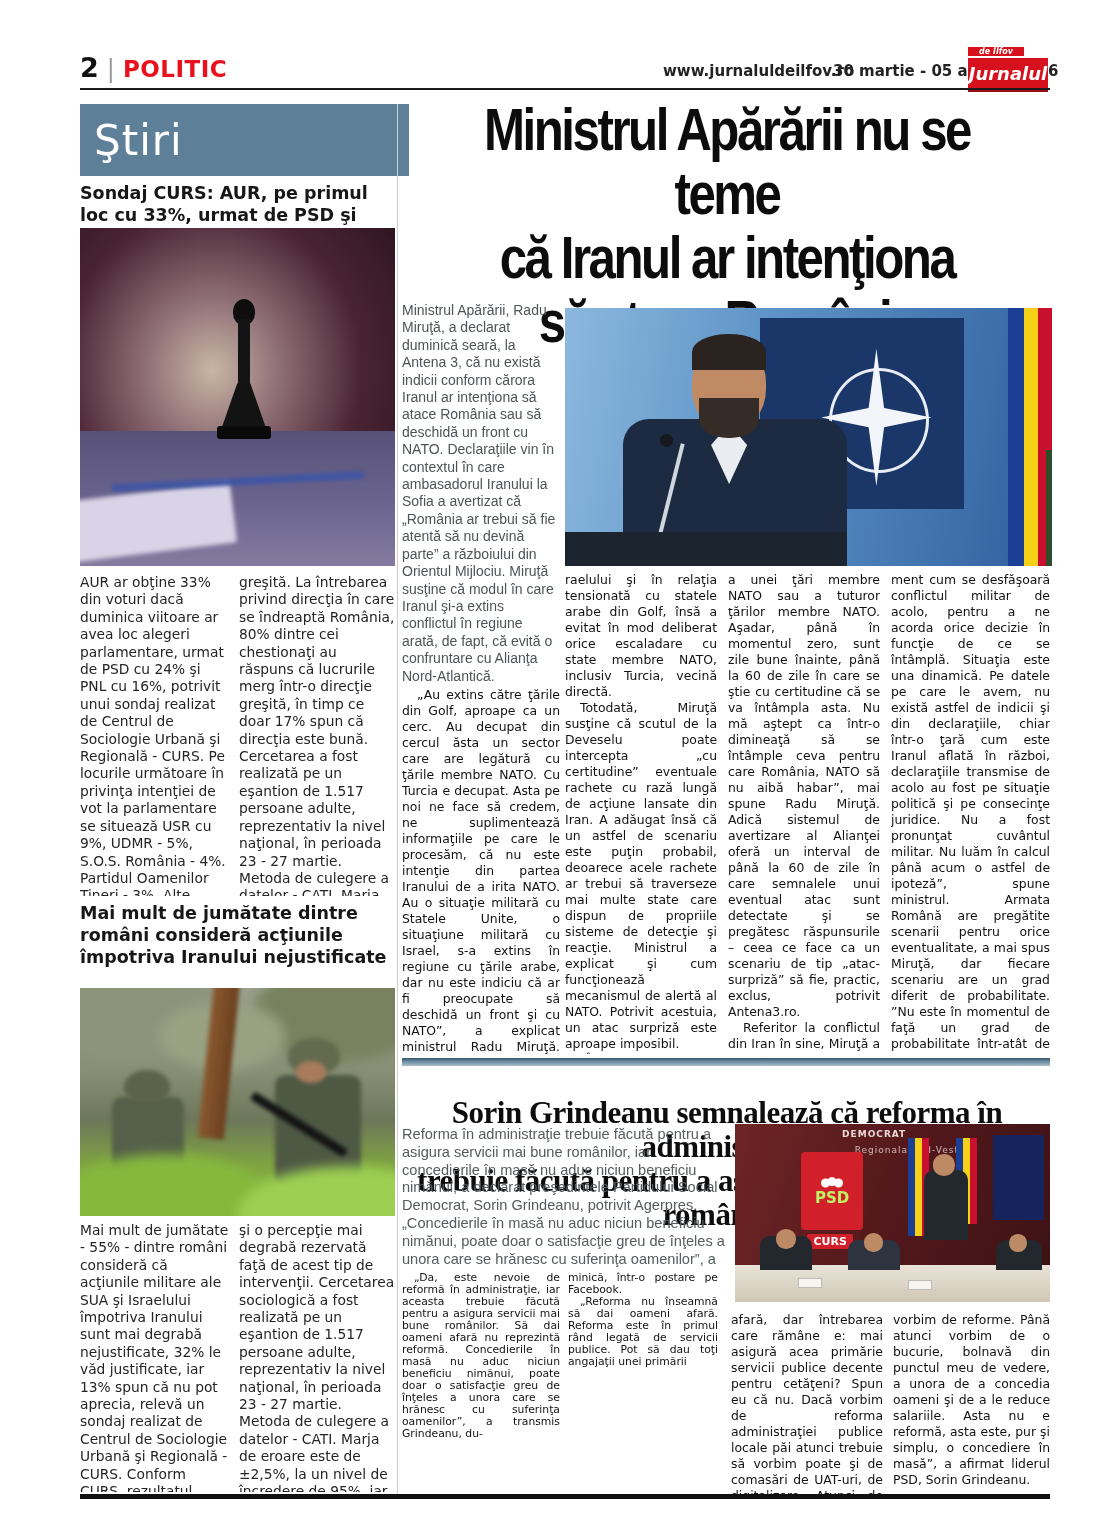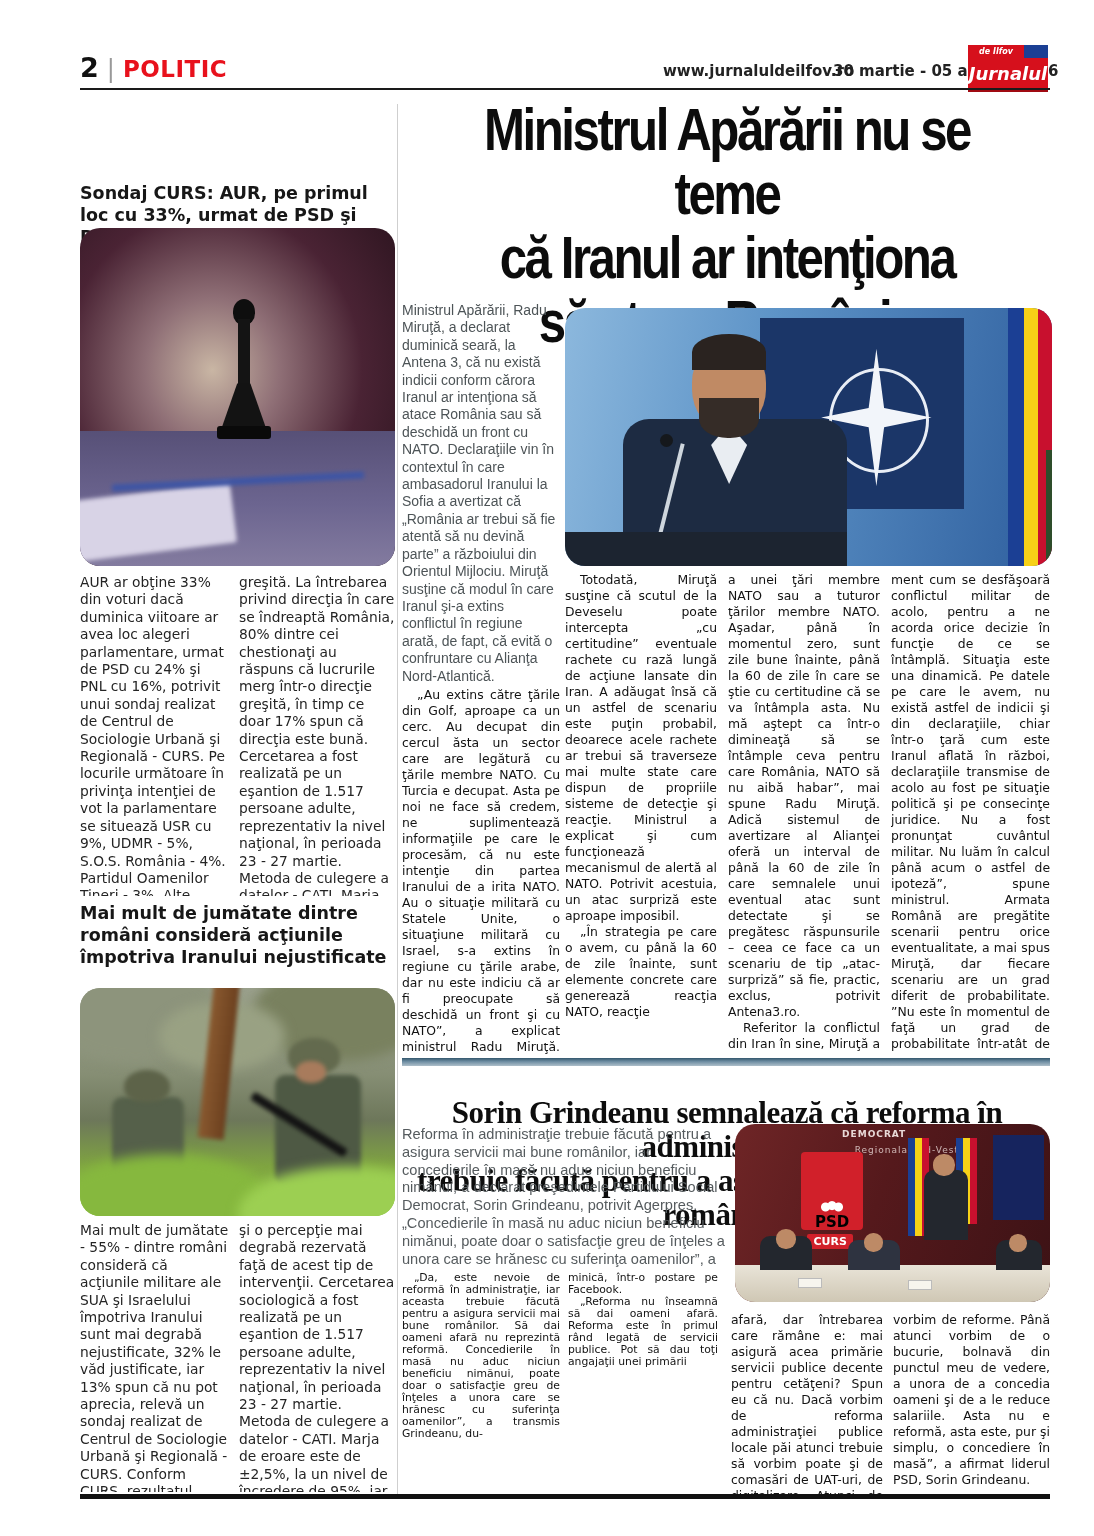--- a/index.html
+++ b/index.html
@@ -8,21 +8,21 @@
   .abs{position:absolute;}
 
   
   .pagenum{font-size:27px;font-weight:700;color:#111;}
   .sep{color:#999;font-weight:400;font-size:24px;padding:0 8px;}
   .section{font-size:23px;font-weight:700;color:#e8111c;letter-spacing:.5px;}
   .site{font-size:15px;font-weight:700;color:#222;}
   .dater{font-size:15px;font-weight:700;color:#222;}
   .toprule{background:#1a1a1a;height:2px;}
   .logo{width:80px;height:44px;}
-  .logo .strip{height:13px;display:flex;}
+  .logo .strip{height:13px;display:flex;align-items:center;}
   .logo .strip .r{background:#d6101c;color:#fff;font-size:8px;font-weight:700;flex:1.4;
                   display:flex;align-items:center;justify-content:center;font-style:italic;}
   .logo .strip .b{background:#1b3f94;flex:.6;}
   .logo .main{height:31px;background:#d6101c;color:#fff;display:flex;align-items:center;
               justify-content:center;font-weight:700;font-style:italic;font-size:18px;
               border-bottom:3px solid #a00a12;}
 
   
   .stiri-box{background:#5d7f97;color:#fff;display:flex;align-items:center;padding-left:14px;
              font-size:42px;font-weight:400;letter-spacing:1px;}
@@ -48,21 +48,21 @@
   .divider{height:8px;background:linear-gradient(180deg,#33576d 0%,#6e8da2 45%,#aebfca 100%);}
   .botrule{height:5px;background:#111;}
 
   
   .bhl{width:650px;text-align:center;font-family:"Liberation Serif",serif;font-weight:700;
        font-size:31px;line-height:34px;color:#0d0d0d;letter-spacing:-.5px;}
   .intro{font-family:"Liberation Sans",sans-serif;font-size:14.6px;line-height:17.8px;
          color:#555b5e;text-align:left;}
 
   
-  .photo{overflow:hidden;position:absolute;border-radius:20px;}
+  .photo{overflow:hidden;position:absolute;}
   .blur2{filter:blur(2px);} .blur6{filter:blur(6px);}
 
   
   .ph-stamp{background:radial-gradient(ellipse at 42% 42%,#c9b6a4 0%,#8f6f76 26%,#4a2334 58%,#241019 100%);}
   .stamp-surface{position:absolute;left:0;right:0;bottom:0;height:40%;
      background:linear-gradient(180deg,#575077 0%,#6c6590 55%,#837b9f 100%);}
   .stamp-paper{position:absolute;left:-6%;bottom:4%;width:55%;height:18%;background:#d8d3e6;
      transform:rotate(-7deg);border-radius:3px;}
   .stamp-blue{position:absolute;left:10%;bottom:24%;width:80%;height:7px;background:#3d55a5;transform:rotate(-3deg);}
   .stamp-bulb{position:absolute;left:calc(52% - 11px);top:21%;width:22px;height:26px;border-radius:50% 50% 45% 45%;background:#0e0e0e;}
@@ -97,21 +97,21 @@
   .min-torso{position:absolute;left:12%;top:43%;width:46%;height:60%;border-radius:26px 26px 0 0;background:#1d2b42;}
   .min-shirt{position:absolute;left:30%;top:45%;width:36px;height:60px;background:#e9edf2;clip-path:polygon(50% 0,100% 35%,50% 100%,0 35%);}
   .min-mic{position:absolute;left:21%;top:52%;width:4px;height:44%;background:#cfd6dd;transform:rotate(14deg);}
   .min-michead{position:absolute;left:19.5%;top:49%;width:13px;height:13px;border-radius:50%;background:#15181c;}
   .podium{position:absolute;left:0;bottom:0;width:58%;height:13%;background:#1c2430;}
 
   
   .ph-psd{background:linear-gradient(110deg,#6e2526 0%,#55191c 45%,#3c1215 100%);}
   .psd-banner-txt{position:absolute;color:#e9d9d7;font-size:9px;letter-spacing:1px;font-weight:700;}
   .psd-box{position:absolute;left:21%;top:16%;width:62px;height:78px;background:#d1202a;border-radius:4px;
-     display:flex;flex-direction:column;align-items:center;justify-content:flex-end;color:#000000;font-weight:700;}
+     display:flex;flex-direction:column;align-items:center;justify-content:center;color:#bef264;font-weight:700;}
   .psd-roses{width:26px;height:14px;border-radius:45%;background:
      radial-gradient(circle at 25% 50%,#fff 0 4px,transparent 5px),
      radial-gradient(circle at 50% 40%,#fff 0 4px,transparent 5px),
      radial-gradient(circle at 75% 50%,#fff 0 4px,transparent 5px);}
   .psd-lbl{font-size:15px;line-height:16px;}
   .dolj{position:absolute;left:23%;top:62%;color:#fff;background:#d1202a;font-size:11px;font-weight:700;
         padding:1px 6px;border-radius:2px;}
   .flagv{position:absolute;top:8%;width:21px;height:55%;display:flex;}
   .flagv i{flex:1;} .fb{background:#1b3f94;} .fy{background:#f7d117;} .fr{background:#c8102e;}
   .eu{position:absolute;right:2%;top:6%;width:16%;height:48%;background:#16245e;}
@@ -134,20 +134,23 @@
   <div class="abs dater" style="left:833px;top:62px;">30 martie - 05 aprilie 2026</div>
   <div class="abs logo" style="left:968px;top:45px;">
     <div class="strip">
       <span class="r">de Ilfov</span>
       <span class="b"></span>
     </div>
     <div class="main">Jurnalul</div>
   </div>
   <div class="abs toprule" style="left:80px;top:88px;width:970px;"></div>
 
+  <div class="abs stiri-box" style="left:80px;top:104px;width:315px;height:72px;">
+    <span>Ştiri</span>
+  </div>
   <div class="abs vline" style="left:397px;top:104px;height:1390px;"></div>
 
   <div class="abs sb-head" style="left:80px;top:182px;width:318px;">Sondaj CURS: AUR, pe primul loc cu 33%, urmat de PSD şi PNL</div>
 
   <div class="photo ph-stamp" style="left:80px;top:228px;width:315px;height:338px;">
     <div class="stamp-surface"></div>
     <div class="stamp-paper blur2"></div>
     <div class="stamp-blue blur2"></div>
     <div class="stamp-bulb"></div>
     <div class="stamp-stem"></div>
@@ -203,20 +206,21 @@
     <div class="podium"></div>
   </div>
 
   <div class="abs" style="left:402px;top:302px;width:158px;height:752px;overflow:hidden;">
     <p class="lead" style="margin:0 0 2px 0;">Ministrul Apărării, Radu Miruţă, a declarat duminică seară, la Antena 3, că nu există indicii conform cărora Iranul ar intenţiona să atace România sau să deschidă un front cu NATO. Declaraţiile vin în contextul în care ambasadorul Iranului la Sofia a avertizat că „România ar trebui să fie atentă să nu devină parte” a războiului din Orientul Mijlociu. Miruţă susţine că modul în care Iranul şi-a extins conflictul în regiune arată, de fapt, că evită o confruntare cu Alianţa Nord-Atlantică.</p>
     <div class="bodycol">
         <p class="ind">„Au extins către ţările din Golf, aproape ca un cerc. Au decupat din cercul ăsta un sector care are legătură cu ţările membre NATO. Cu Turcia e decupat. Asta pe noi ne face să credem, ne suplimentează informaţiile pe care le procesăm, că nu este intenţie din partea Iranului de a irita NATO. Au o situaţie militară cu Statele Unite, o situaţiune militară cu Israel, s-a extins în regiune cu ţările arabe, dar nu este indiciu că ar fi preocupate să deschidă un front şi cu NATO”, a explicat ministrul Radu Miruţă. Ministrul Apărării a mai precizat faptul că Iranul este angajat militar pe mai multe direcţii – contra Statelor Unite, contra Is-</p>
       </div>
   </div>
   <div class="abs bodycol" style="left:565px;top:572px;width:152px;height:482px;">
+    <p>raelului şi în relaţia tensionată cu statele arabe din Golf, însă a evitat în mod deliberat orice escaladare cu state membre NATO, inclusiv Turcia, vecină directă.</p>
     <p class="ind">Totodată, Miruţă susţine că scutul de la Deveselu poate intercepta „cu certitudine” eventuale rachete cu rază lungă de acţiune lansate din Iran. A adăugat însă că un astfel de scenariu este puţin probabil, deoarece acele rachete ar trebui să traverseze mai multe state care dispun de propriile sisteme de detecţie şi reacţie. Ministrul a explicat şi cum funcţionează mecanismul de alertă al NATO. Potrivit acestuia, un atac surpriză este aproape imposibil.</p>
     <p class="ind">„În strategia pe care o avem, cu până la 60 de zile înainte, sunt elemente concrete care generează reacţia NATO, reacţie</p>
   </div>
   <div class="abs bodycol" style="left:728px;top:572px;width:152px;height:482px;">
     <p>a unei ţări membre NATO sau a tuturor ţărilor membre NATO. Aşadar, până în momentul zero, sunt zile bune înainte, până la 60 de zile în care se ştie cu certitudine că se va întâmpla asta. Nu mă aştept ca într-o dimineaţă să se întâmple ceva pentru care România, NATO să nu aibă habar”, mai spune Radu Miruţă. Adică sistemul de avertizare al Alianţei oferă un interval de până la 60 de zile în care semnalele unui eventual atac sunt detectate şi se pregătesc răspunsurile – ceea ce face ca un scenariu de tip „atac-surpriză” să fie, practic, exclus, potrivit Antena3.ro.</p>
     <p class="ind">Referitor la conflictul din Iran în sine, Miruţă a arătat că operaţiunea militară lansată de Statele Unite şi Israel a avut obiective multiple. Acesta a subliniat că situaţia este monitorizată permanent. „Urmărim în fiecare mo-</p>
   </div>
   <div class="abs bodycol" style="left:891px;top:572px;width:159px;height:482px;">
     <p>ment cum se desfăşoară conflictul militar de acolo, pentru a ne acorda orice decizie în funcţie de ce se întâmplă. Situaţia este una dinamică. Pe datele pe care le avem, nu există astfel de indicii şi din declaraţiile, chiar într-o ţară cum este Iranul aflată în război, declaraţiile transmise de acolo au fost pe situaţie politică şi pe consecinţe juridice. Nu a fost pronunţat cuvântul militar. Nu luăm în calcul până acum o astfel de ipoteză”, spune ministrul. Armata Română are pregătite scenarii pentru orice eventualitate, a mai spus Miruţă, dar fiecare scenariu are un grad diferit de probabilitate. ”Nu este în momentul de faţă un grad de probabilitate într-atât de relevant încât să punem în funcţiune ceva, având în vedere conflictul care se desfăşoară în Iran”, potrivit oficialului român.</p>
   </div>

